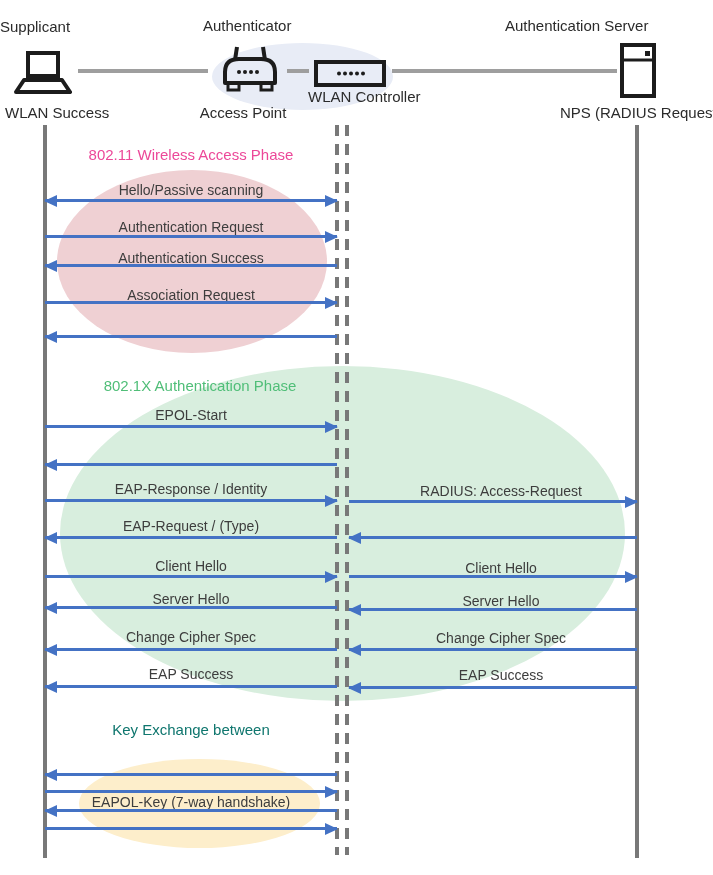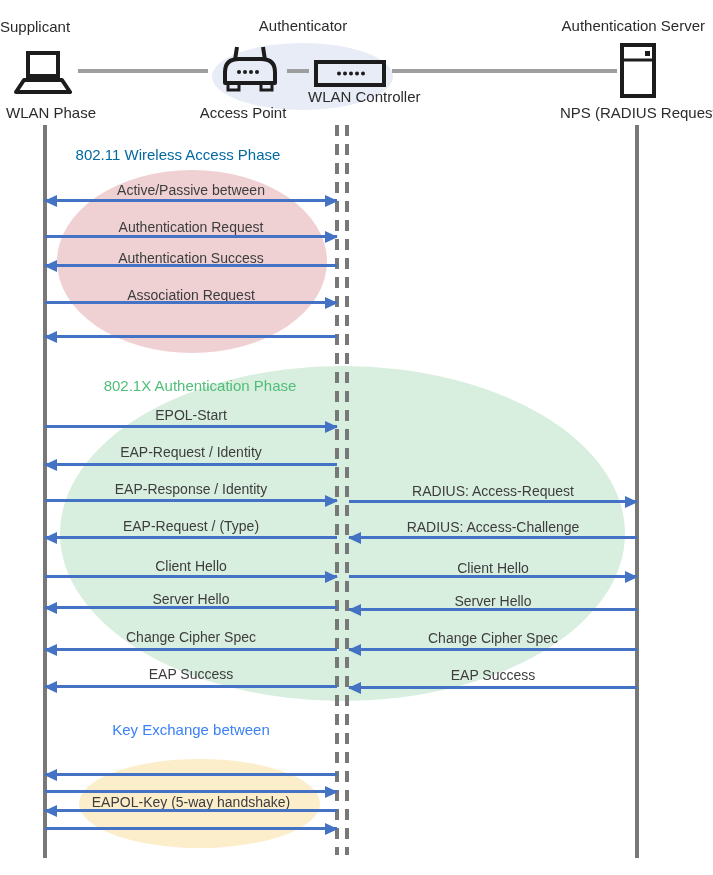--- a/index.html
+++ b/index.html
@@ -17,21 +17,21 @@
   .dashline{
     position:absolute;width:4px;
     background:repeating-linear-gradient(to bottom,var(--lifeline,#787878) 0 11px,transparent 11px 19px);
   }
   .ptitle{position:absolute;font-size:15px;text-align:center;white-space:nowrap;}
   .mlabel{
     position:absolute;font-size:14px;height:17px;line-height:17px;
     text-align:center;white-space:nowrap;color:var(--text,#3d3d3d);
   }
   .lcol{left:45px;width:292px;}
-  .rcol{left:349px;width:288px;}
+  .rcol{left:349px;width:288px;padding-left:8px;}
   .arr{position:absolute;height:3px;background:var(--arrow,#4472c4);}
   .arr.lspan{left:45px;width:292px;}
   .arr.rspan{left:349px;width:288px;}
   .head-l,.head-r{position:absolute;top:50%;transform:translateY(-50%);width:0;height:0;
     border-top:6px solid transparent;border-bottom:6px solid transparent;}
   .head-l{left:-1px;border-right:13px solid var(--arrow,#4472c4);}
   .head-r{right:-1px;border-left:13px solid var(--arrow,#4472c4);}
 </style>
 </head>
 <body>
@@ -41,22 +41,22 @@
   <div class="ellipse" style="left: 212px; top: 43px; width: 181px; height: 67px; background: rgb(232, 236, 246);"></div>
   <div class="ellipse" style="left: 57px; top: 170px; width: 270px; height: 183px; background: rgb(239, 208, 211);"></div>
   <div class="ellipse" style="left: 60px; top: 366px; width: 565px; height: 335px; background: rgb(216, 238, 222);"></div>
   <div class="ellipse" style="left: 79px; top: 759px; width: 241px; height: 89px; background: rgb(253, 238, 203);"></div>
 
   <div class="conn" style="left:78px;top:69px;width:130px"></div>
   <div class="conn" style="left:287px;top:69px;width:22px"></div>
   <div class="conn" style="left:392px;top:69px;width:225px"></div>
 
   <div class="role" style="left:0;top:18px">Supplicant</div>
-  <div class="role" style="left:203px;top:17px;width:200px;text-align:center">Authenticator</div>
-  <div class="role" style="left:505px;top:17px;width:200px;text-align:right">Authentication Server</div>
+  <div class="role" style="left:203px;top:17px;width:200px;text-align:left">Authenticator</div>
+  <div class="role" style="left:505px;top:17px;width:200px;">Authentication Server</div>
 
   <div class="devicon" style="left:14px;top:50px">
     <svg width="58" height="46" viewBox="0 0 58 46">
       <rect x="14" y="3" width="30" height="23" fill="none" stroke="currentColor" stroke-width="4"></rect>
       <polygon points="10,30 48,30 56,42 2,42" fill="none" stroke="currentColor" stroke-width="4" stroke-linejoin="round"></polygon>
     </svg>
   </div>
   <div class="devicon" style="left:219px;top:44px">
     <svg width="62" height="52" viewBox="0 0 62 52">
       <line x1="18" y1="3" x2="16" y2="16" stroke="currentColor" stroke-width="4"></line>
@@ -81,35 +81,35 @@
     </svg>
   </div>
   <div class="devicon" style="left:619px;top:42px">
     <svg width="38" height="56" viewBox="0 0 38 56">
       <rect x="3" y="3" width="32" height="51" fill="none" stroke="currentColor" stroke-width="4"></rect>
       <line x1="3" y1="18" x2="35" y2="18" stroke="currentColor" stroke-width="3"></line>
       <rect x="26" y="9" width="5" height="5" fill="currentColor"></rect>
     </svg>
   </div>
 
-  <div class="devlabel" style="left:5px;top:104px;width:92px">WLAN Phase</div>
+  <div class="devlabel" style="left:5px;top:104px;width:92px">WLAN Success</div>
   <div class="devlabel" style="left:198px;top:104px;width:90px">Access Point</div>
   <div class="devlabel" style="left:308px;top:88px;width:112px">WLAN Controller</div>
   <div class="devlabel" style="left:560px;top:104px;width:148px">NPS (RADIUS Request)</div>
 
   <div class="vline" style="left:43px;top:125px;height:733px"></div>
   <div class="dashline" style="left:335px;top:125px;height:730px"></div>
   <div class="dashline" style="left:345px;top:125px;height:730px"></div>
   <div class="vline" style="left:635px;top:125px;height:733px"></div>
 
-  <div class="ptitle" style="left: 32px; top: 146px; width: 292px; color: #0369a1;">802.11 Wireless Access Phase</div>
+  <div class="ptitle" style="left: 45px; top: 146px; width: 292px; color: #ec4899;">802.11 Wireless Access Phase</div>
   <div class="ptitle" style="left: 50px; top: 377px; width: 300px; color: rgb(80, 190, 120);">802.1X Authentication Phase</div>
-  <div class="ptitle" style="left: 45px; top: 721px; width: 292px; color: #3b82f6;">Key Exchange between</div>
-
-  <div class="mlabel lcol" style="top:182px">Active/Passive between</div>
+  <div class="ptitle" style="left: 45px; top: 721px; width: 292px; color: #0f766e;">Key Exchange between</div>
+
+  <div class="mlabel lcol" style="top:182px">Hello/Passive scanning</div>
   <div class="arr lspan" style="top:199px">
       <span class="head-l"></span>
       <span class="head-r"></span>
     </div>
 
   <div class="mlabel lcol" style="top:219px">Authentication Request</div>
   <div class="arr lspan" style="top:235px">
       <span class="head-r"></span>
     </div>
 
@@ -125,21 +125,20 @@
 
   <div class="arr lspan" style="top:335px">
       <span class="head-l"></span>
     </div>
 
   <div class="mlabel lcol" style="top:407px">EPOL-Start</div>
   <div class="arr lspan" style="top:425px">
       <span class="head-r"></span>
     </div>
 
-  <div class="mlabel lcol" style="top:444px">EAP-Request / Identity</div>
   <div class="arr lspan" style="top:463px">
       <span class="head-l"></span>
     </div>
 
   <div class="mlabel lcol" style="top:481px">EAP-Response / Identity</div>
   <div class="arr lspan" style="top:499px">
       <span class="head-r"></span>
     </div>
 
   <div class="mlabel lcol" style="top:518px">EAP-Request / (Type)</div>
@@ -165,21 +164,20 @@
   <div class="mlabel lcol" style="top:666px">EAP Success</div>
   <div class="arr lspan" style="top:685px">
       <span class="head-l"></span>
     </div>
 
   <div class="mlabel rcol" style="top:483px">RADIUS: Access-Request</div>
   <div class="arr rspan" style="top:500px">
       <span class="head-r"></span>
     </div>
 
-  <div class="mlabel rcol" style="top:519px">RADIUS: Access-Challenge</div>
   <div class="arr rspan" style="top:536px">
       <span class="head-l"></span>
     </div>
 
   <div class="mlabel rcol" style="top:560px">Client Hello</div>
   <div class="arr rspan" style="top:575px">
       <span class="head-r"></span>
     </div>
 
   <div class="mlabel rcol" style="top:593px">Server Hello</div>
@@ -196,21 +194,21 @@
   <div class="arr rspan" style="top:686px">
       <span class="head-l"></span>
     </div>
 
   <div class="arr lspan" style="top:773px">
       <span class="head-l"></span>
     </div>
   <div class="arr lspan" style="top:790px">
       <span class="head-r"></span>
     </div>
-  <div class="mlabel lcol" style="top:794px">EAPOL-Key (5-way handshake)</div>
+  <div class="mlabel lcol" style="top:794px">EAPOL-Key (7-way handshake)</div>
   <div class="arr lspan" style="top:809px">
       <span class="head-l"></span>
     </div>
   <div class="arr lspan" style="top:827px">
       <span class="head-r"></span>
     </div>
 
 </div>
 
 </body></html>

